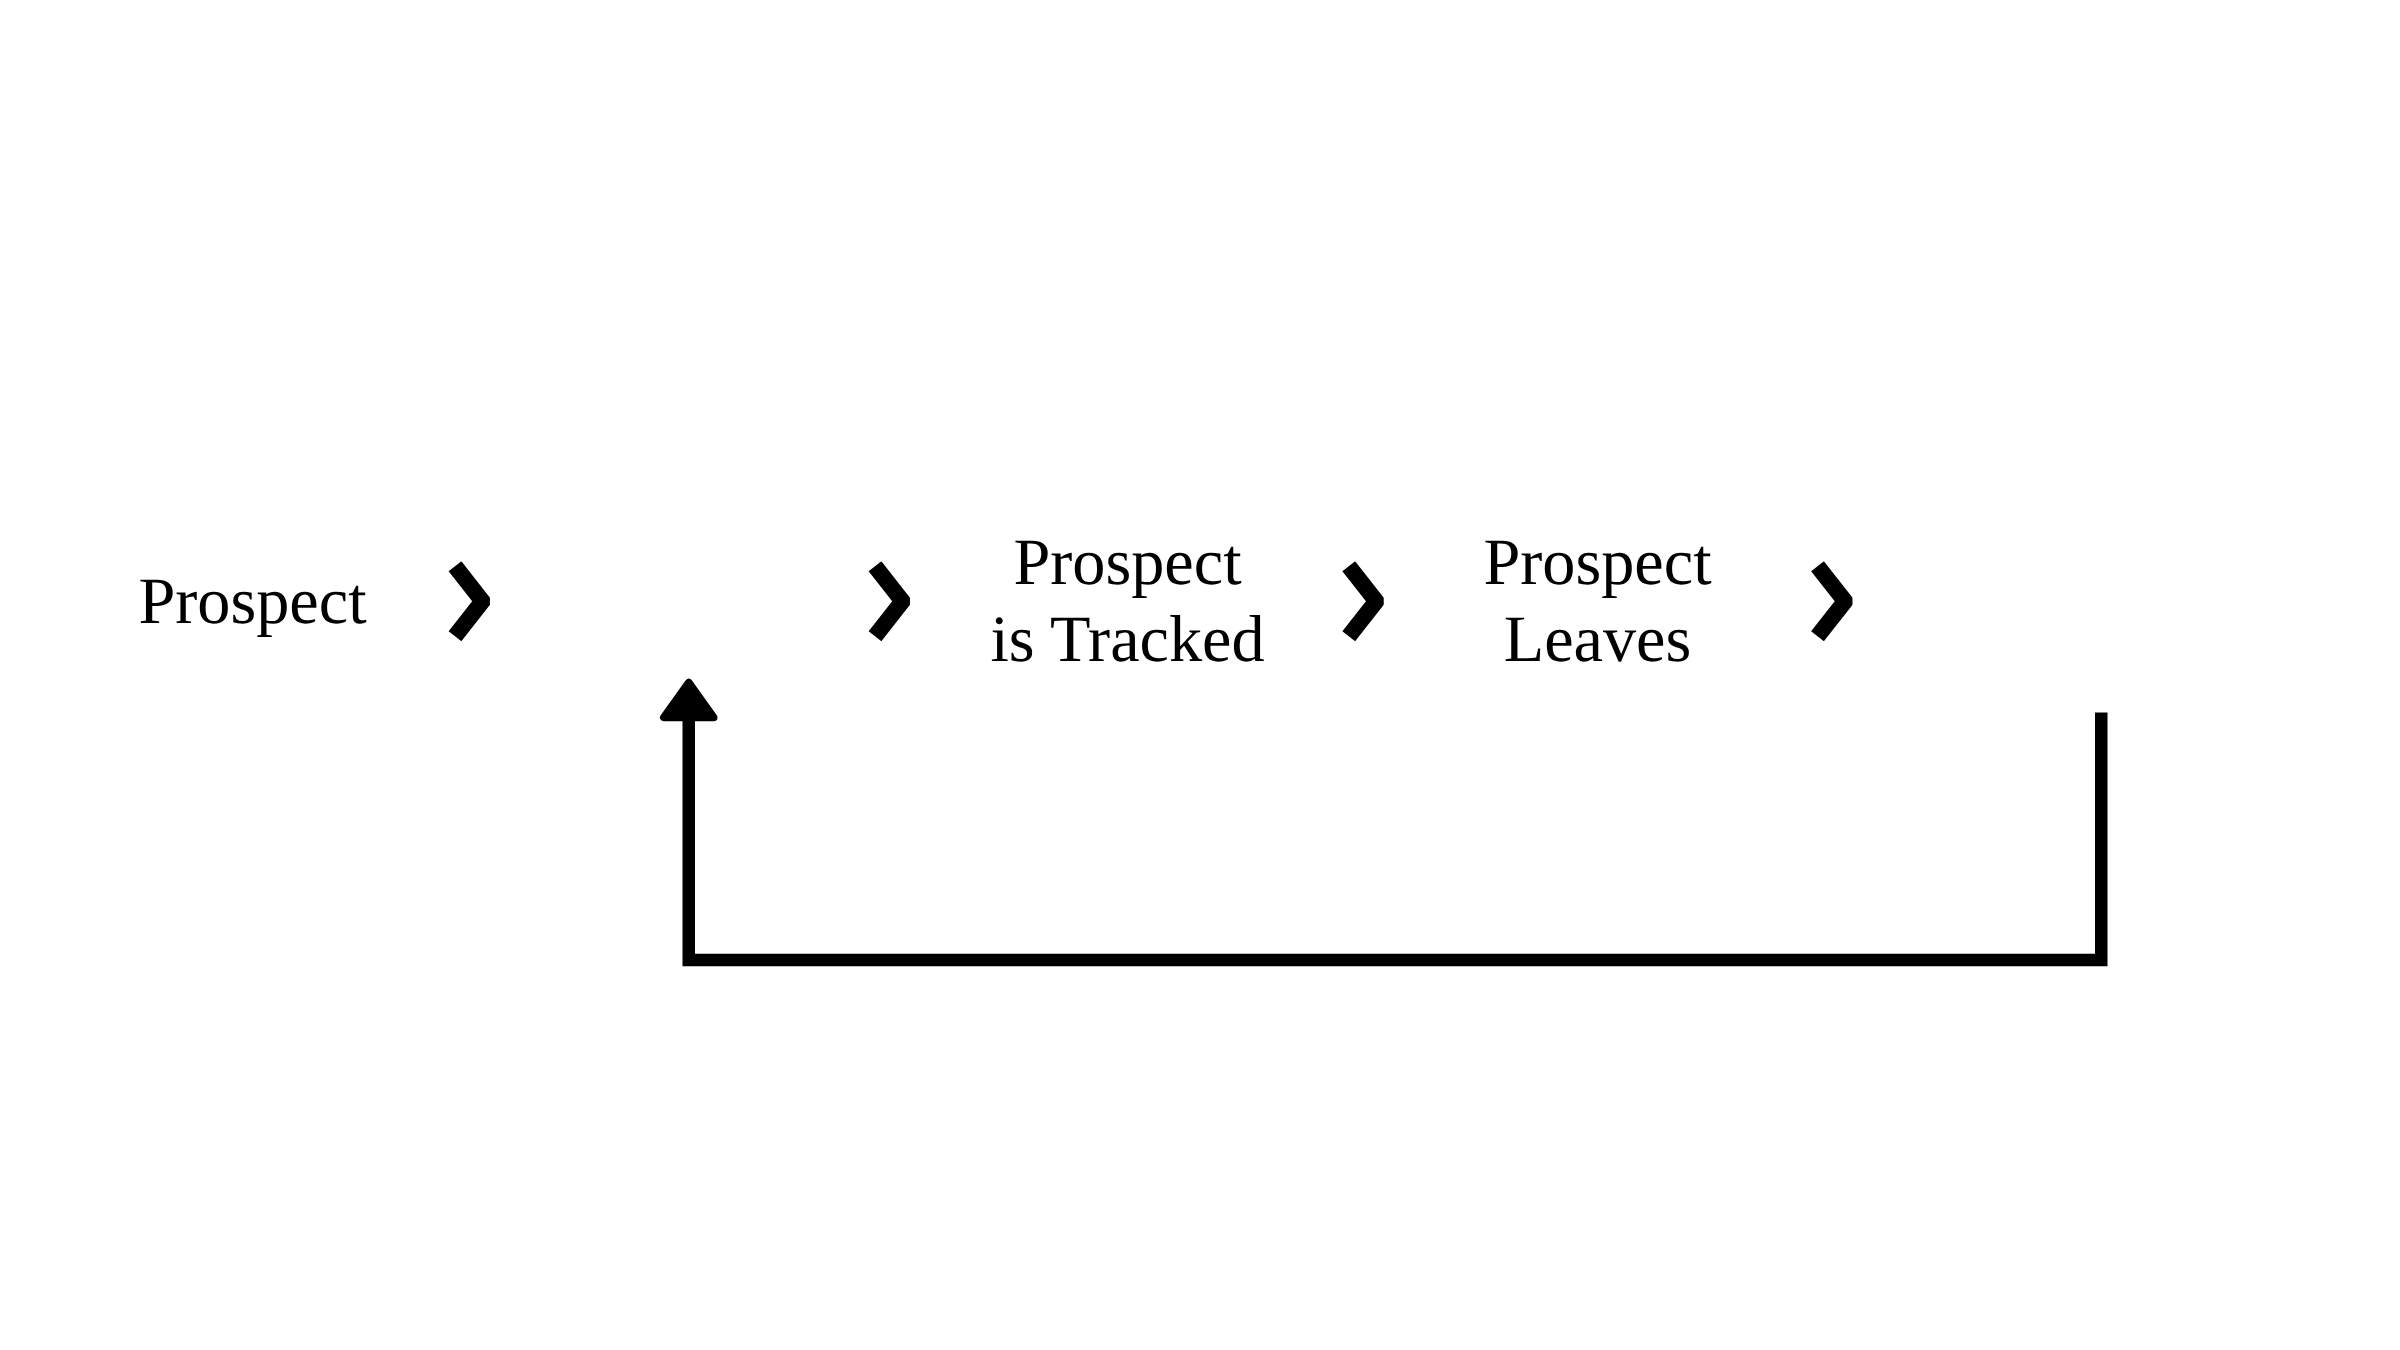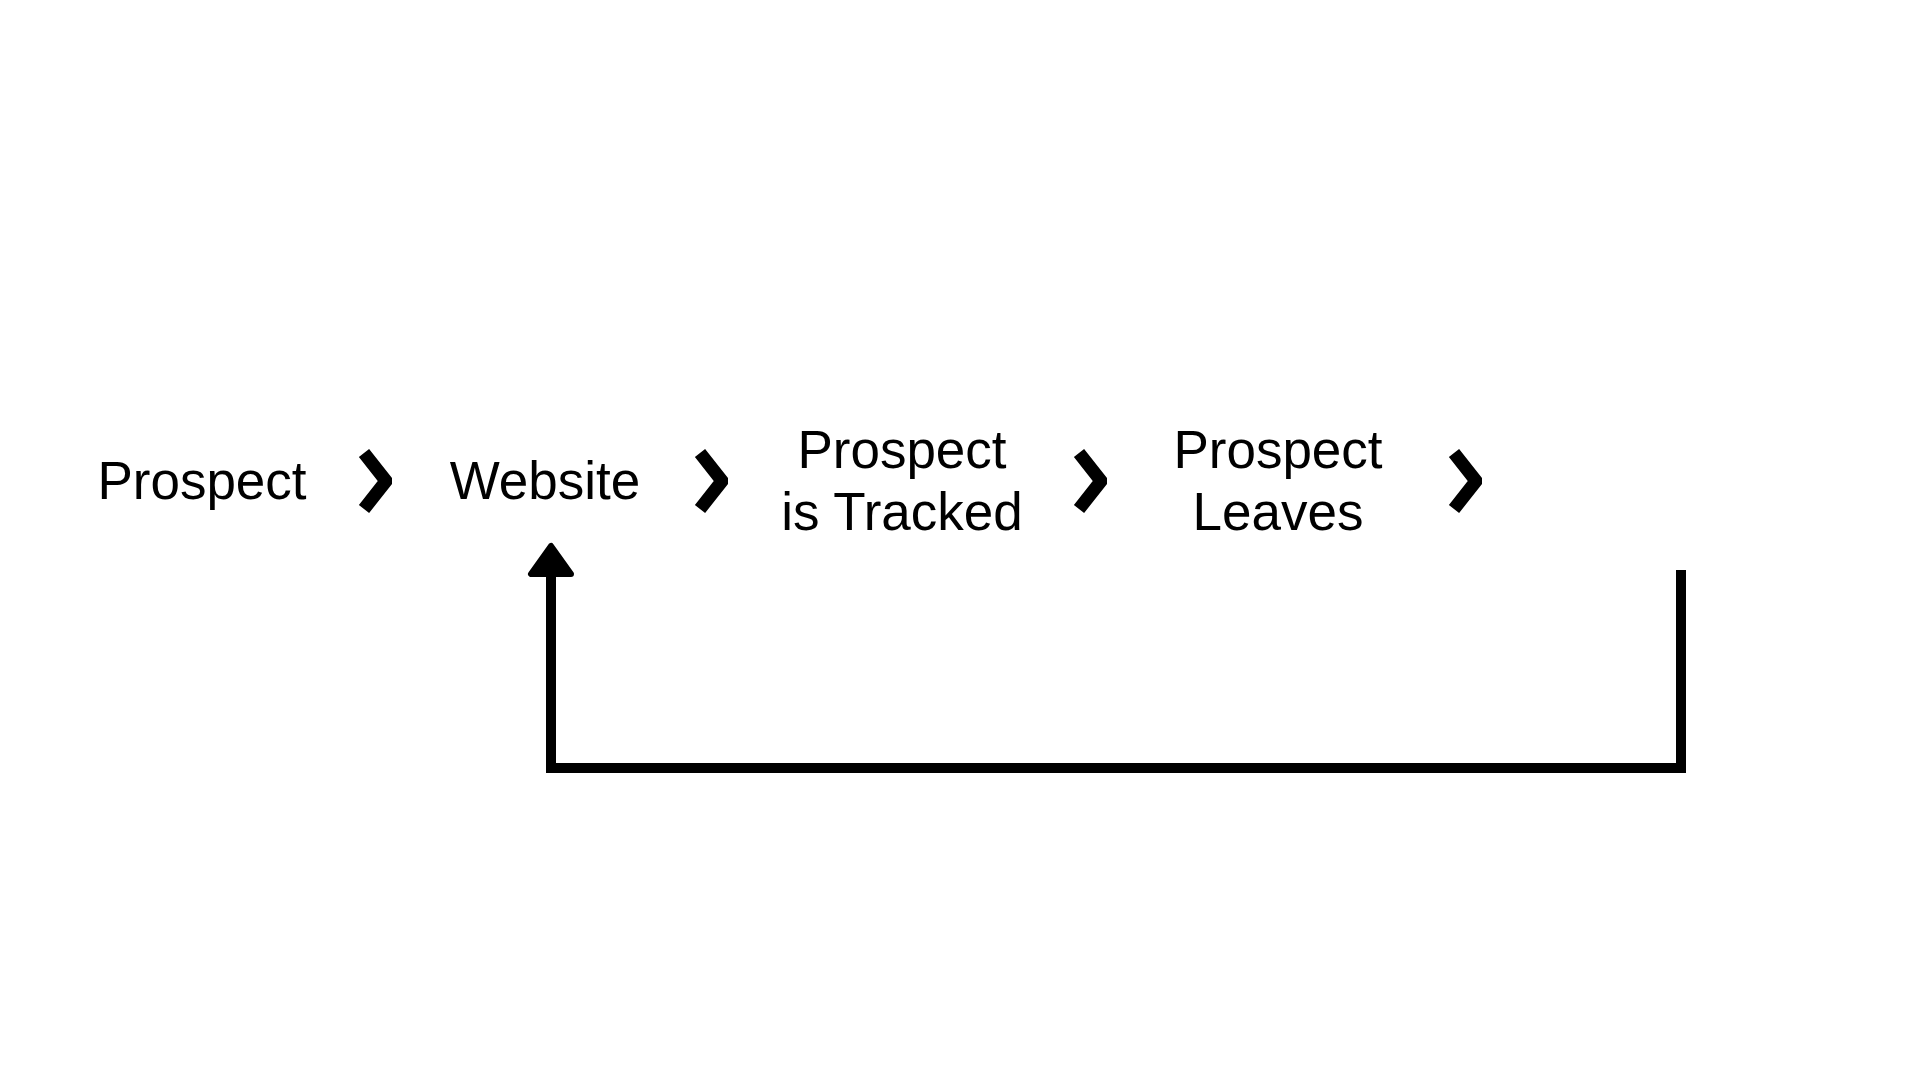--- a/index.html
+++ b/index.html
@@ -6,21 +6,21 @@
     margin: 0;
     padding: 0;
     background: #ffffff;
   }
   .stage {
     position: relative;
     width: 1768px;
     height: 1080px;
     background: #ffffff;
     overflow: hidden;
-    font-family: Liberation Sans, sans-serif;
+    font-family: Liberation Serif, serif;
   }
   .node {
     position: absolute;
     top: 481px;
     transform: translate(-50%, -50%);
     text-align: center;
     font-size: 53px;
     line-height: 62px;
     color: #000000;
     white-space: pre-line;
@@ -58,21 +58,20 @@
 <div class="stage">
 
   <div class="node node-1">Prospect</div>
 
   <div class="chev chev-1">
     <svg viewBox="0 0 34 64" aria-hidden="true">
       <polyline points="6,4 28,32 6,60" fill="none" stroke="#000000" stroke-width="13" stroke-linecap="butt" stroke-linejoin="miter"></polyline>
     </svg>
   </div>
 
-  <div class="node node-2">Website</div>
 
   <div class="chev chev-2">
     <svg viewBox="0 0 34 64" aria-hidden="true">
       <polyline points="6,4 28,32 6,60" fill="none" stroke="#000000" stroke-width="13" stroke-linecap="butt" stroke-linejoin="miter"></polyline>
     </svg>
   </div>
 
   <div class="node node-3">Prospect
 is Tracked</div>
 

